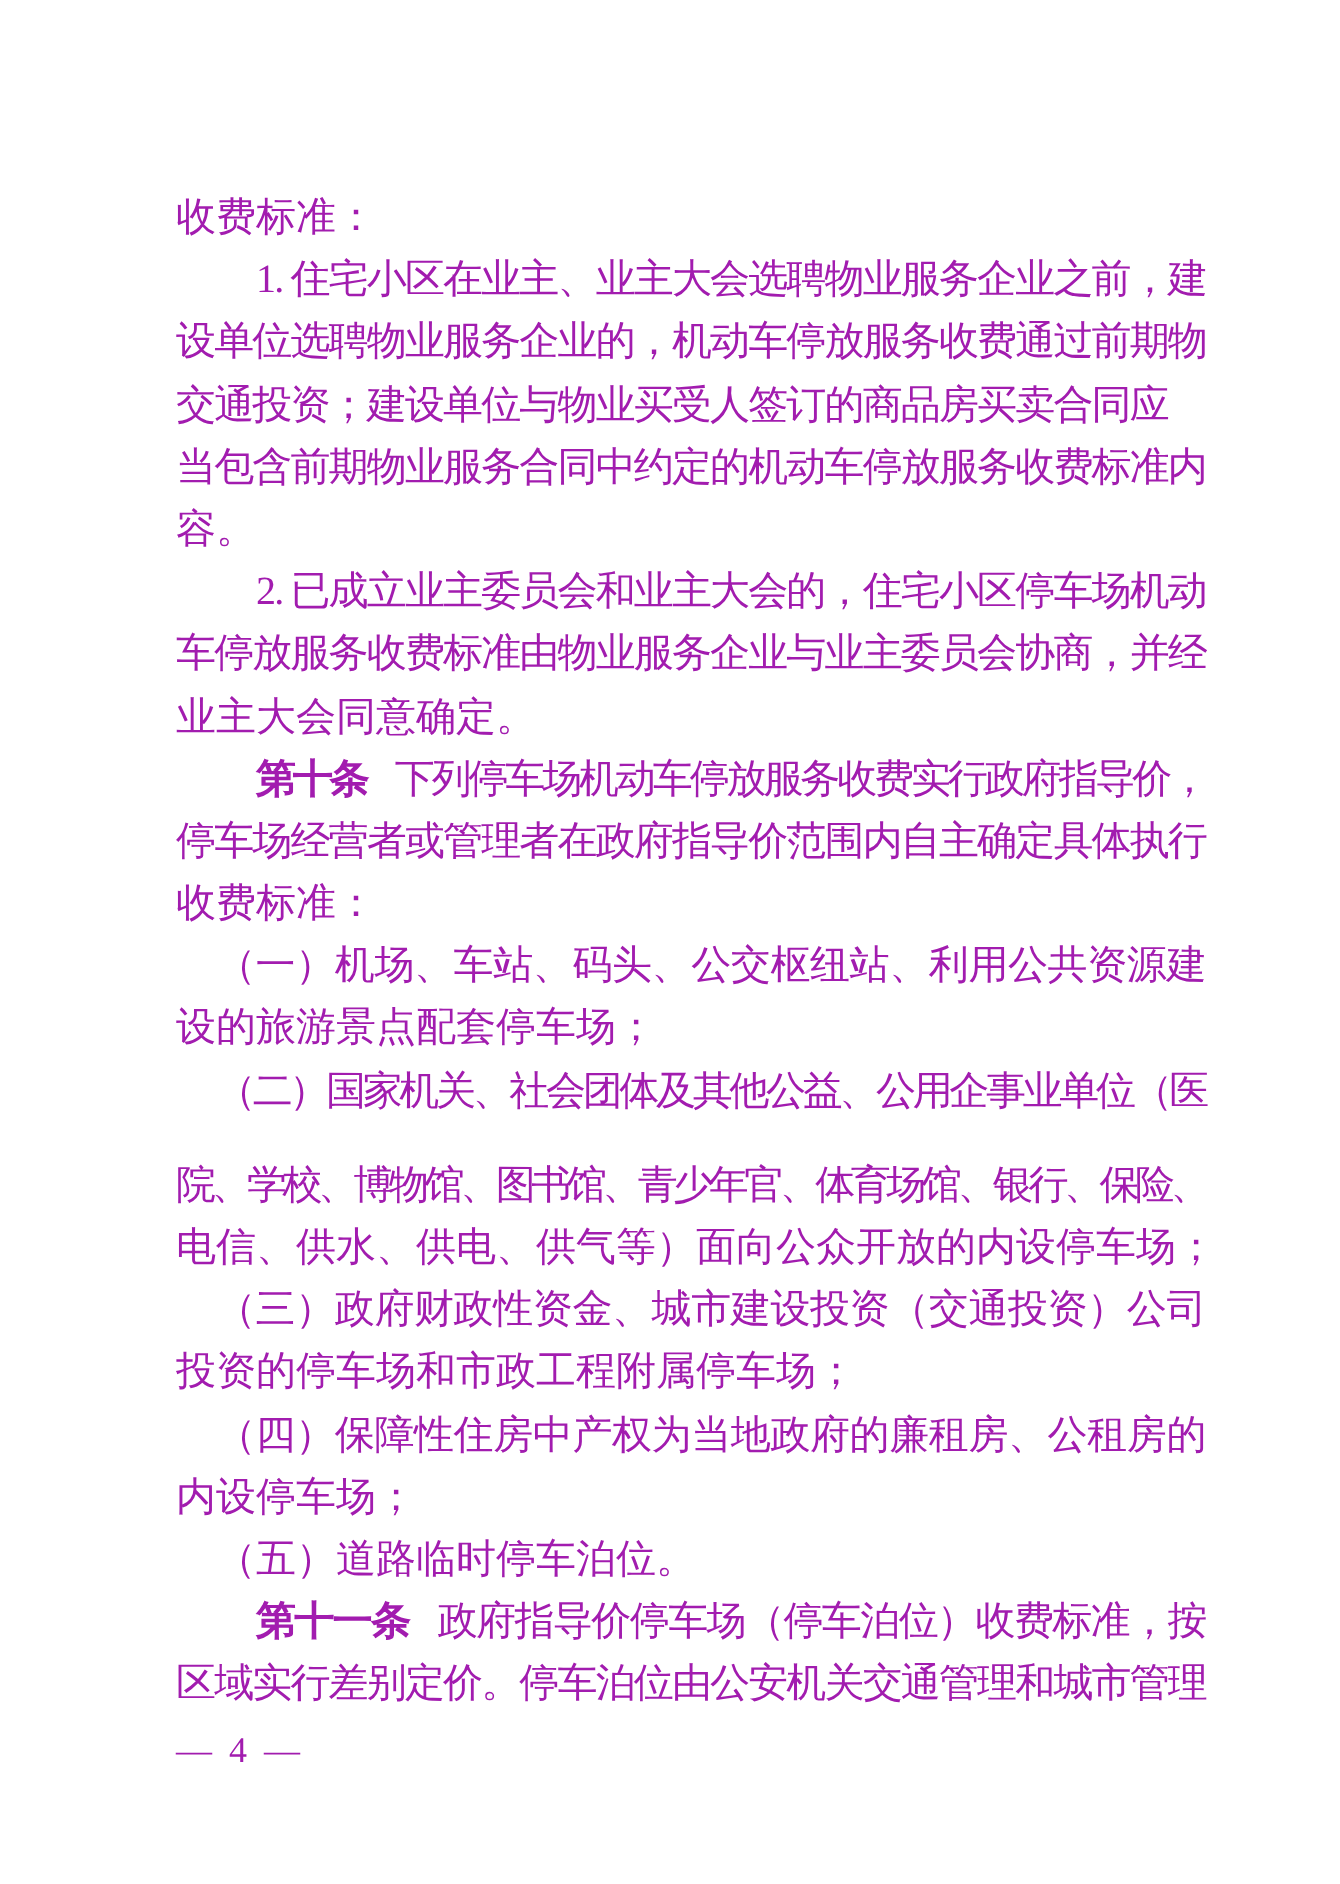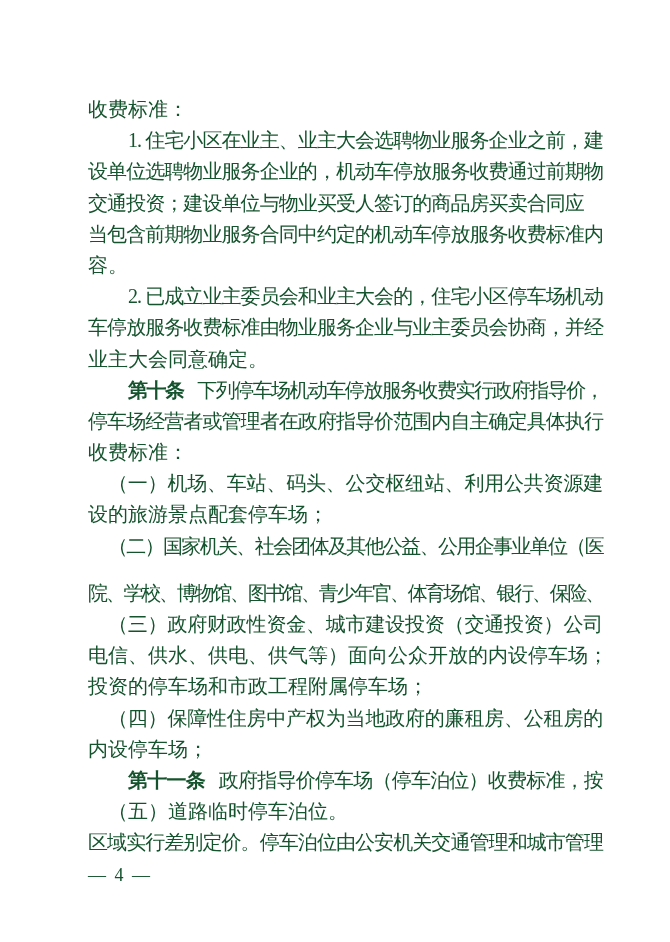--- a/index.html
+++ b/index.html
@@ -44,41 +44,41 @@
     left: 88px;
     top: 863px;
     font-size: 18px;
     line-height: 24px;
     letter-spacing: 2px;
   }
 </style>
 </head>
 <body>
 
-<div class="page" style="background: rgb(255, 255, 255); color: #14532d;">
+<div class="page" style="background: rgb(255, 255, 255); color: #a21caf;">
   <div class="textblock" id="textblock">
       <div class="line"><span class="measure"><span>收费标准：</span></span></div>
       <div class="line" style="padding-left: 40px; letter-spacing: -0.925926px;"><span class="measure"><span>1. 住宅小区在业主、业主大会选聘物业服务企业之前，建</span></span></div>
       <div class="line" style="letter-spacing: -0.925926px;"><span class="measure"><span>设单位选聘物业服务企业的，机动车停放服务收费通过前期物</span></span></div>
       <div class="line" style="letter-spacing: -0.925926px;"><span class="measure"><span>交通投资；建设单位与物业买受人签订的商品房买卖合同应</span></span></div>
       <div class="line" style="letter-spacing: -0.925926px;"><span class="measure"><span>当包含前期物业服务合同中约定的机动车停放服务收费标准内</span></span></div>
       <div class="line"><span class="measure"><span>容。</span></span></div>
       <div class="line" style="padding-left: 40px; letter-spacing: -0.925926px;"><span class="measure"><span>2. 已成立业主委员会和业主大会的，住宅小区停车场机动</span></span></div>
       <div class="line" style="letter-spacing: -0.925926px;"><span class="measure"><span>车停放服务收费标准由物业服务企业与业主委员会协商，并经</span></span></div>
       <div class="line"><span class="measure"><span>业主大会同意确定。</span></span></div>
       <div class="line" style="padding-left: 40px; letter-spacing: -1.56px;"><span class="measure"><b>第十条</b><span class="gap"></span><span>下列停车场机动车停放服务收费实行政府指导价，</span></span></div>
       <div class="line" style="letter-spacing: -0.925926px;"><span class="measure"><span>停车场经营者或管理者在政府指导价范围内自主确定具体执行</span></span></div>
       <div class="line"><span class="measure"><span>收费标准：</span></span></div>
       <div class="line" style="padding-left: 20px; letter-spacing: -0.2px;"><span class="measure"><span>（一）机场、车站、码头、公交枢纽站、利用公共资源建</span></span></div>
       <div class="line"><span class="measure"><span>设的旅游景点配套停车场；</span></span></div>
       <div class="line" style="padding-left: 20px; letter-spacing: -1.66667px;"><span class="measure"><span>（二）国家机关、社会团体及其他公益、公用企事业单位（医</span></span></div>
       <div class="line" style="letter-spacing: -2.24138px; margin-top: 16px;"><span class="measure"><span>院、学校、博物馆、图书馆、青少年官、体育场馆、银行、保险、</span></span></div>
+      <div class="line"><span class="measure"><span>电信、供水、供电、供气等）面向公众开放的内设停车场；</span></span></div>
       <div class="line" style="padding-left: 20px; letter-spacing: -0.2px;"><span class="measure"><span>（三）政府财政性资金、城市建设投资（交通投资）公司</span></span></div>
-      <div class="line"><span class="measure"><span>电信、供水、供电、供气等）面向公众开放的内设停车场；</span></span></div>
       <div class="line"><span class="measure"><span>投资的停车场和市政工程附属停车场；</span></span></div>
       <div class="line" style="padding-left: 20px; letter-spacing: -0.2px;"><span class="measure"><span>（四）保障性住房中产权为当地政府的廉租房、公租房的</span></span></div>
       <div class="line"><span class="measure"><span>内设停车场；</span></span></div>
+      <div class="line" style="padding-left: 20px;"><span class="measure"><span>（五）道路临时停车泊位。</span></span></div>
       <div class="line" style="padding-left: 40px; letter-spacing: -0.791667px;"><span class="measure"><b>第十一条</b><span class="gap"></span><span>政府指导价停车场（停车泊位）收费标准，按</span></span></div>
-      <div class="line" style="padding-left: 20px;"><span class="measure"><span>（五）道路临时停车泊位。</span></span></div>
       <div class="line" style="letter-spacing: -0.925926px;"><span class="measure"><span>区域实行差别定价。停车泊位由公安机关交通管理和城市管理</span></span></div>
     </div>
   <div class="pagenum">— 4 —</div>
 </div>
 
 </body></html>

